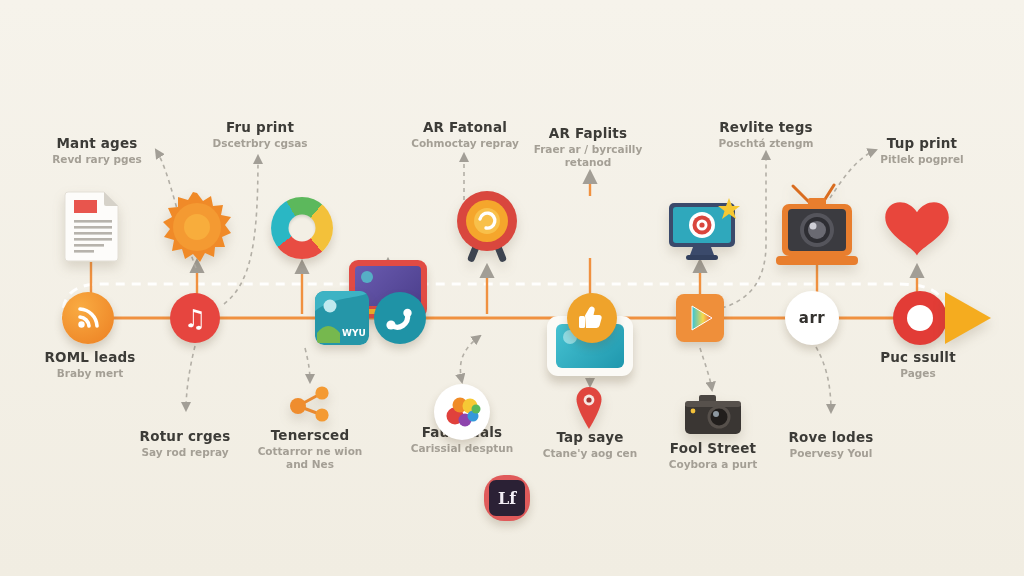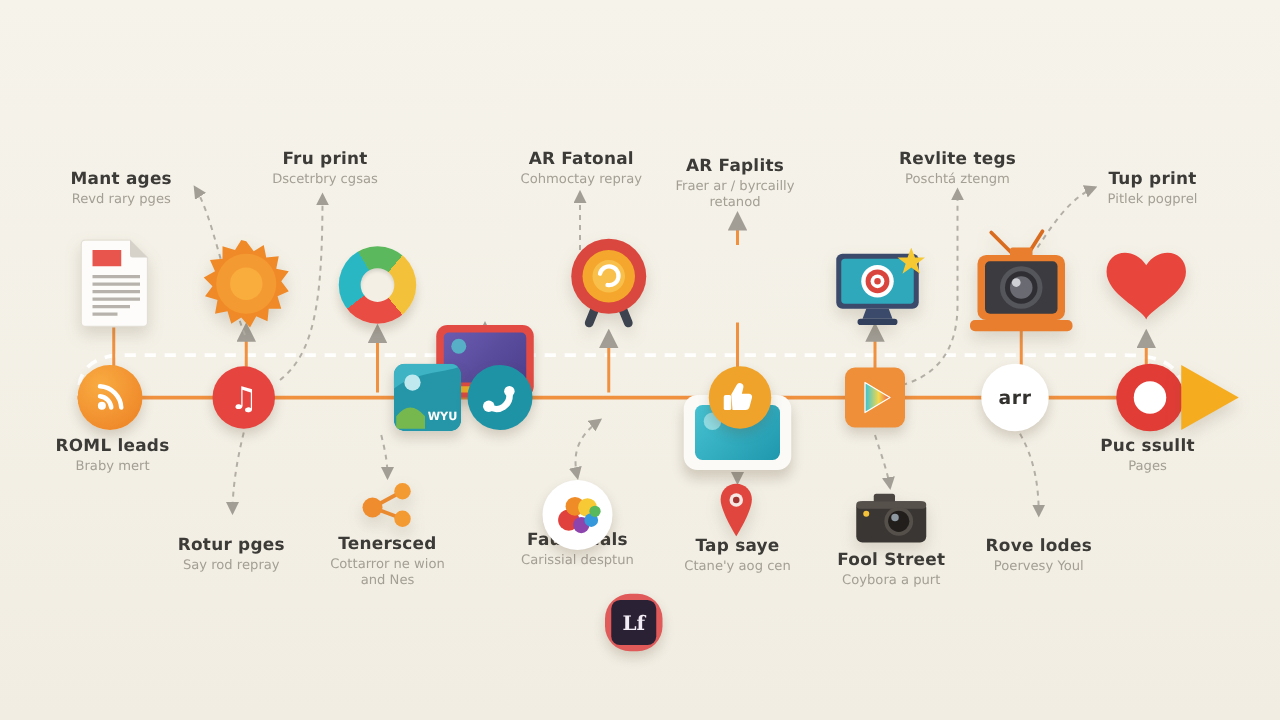--- a/index.html
+++ b/index.html
@@ -4,21 +4,21 @@
 <style>
   html,body{margin:0;padding:0;}
   body{font-family:"DejaVu Sans","Liberation Sans",sans-serif;}
   .stage{position:relative;width:1024px;height:576px;overflow:hidden;
          background:linear-gradient(#f6f3eb,#f1ede2);}
   svg{display:block;}
   .layer{position:absolute;inset:0;pointer-events:none;}
   .abs{position:absolute;transform:translate(-50%,-50%);}
   .lbl{position:absolute;transform:translateX(-50%);text-align:center;white-space:nowrap;}
   .lbl .t{font-size:13.5px;font-weight:700;color:#3c3b37;letter-spacing:.2px;}
-  .lbl .s{font-size:10.5px;color:#a49f95;margin-top:2px;line-height:1.25;}
+  .lbl .s{font-size:10.5px;color:#a49f95;margin-top:2px;line-height:1.25;font-weight:bold;}
   .shadow{filter:drop-shadow(0 6px 6px rgba(96,76,50,.18));}
   .node{border-radius:50%;box-shadow:0 5px 9px rgba(96,76,50,.22);display:flex;align-items:center;justify-content:center;}
   .sqnode{box-shadow:0 5px 9px rgba(96,76,50,.22);display:flex;align-items:center;justify-content:center;}
   .donut{width:62px;height:62px;border-radius:50%;
     background:conic-gradient(from -30deg,#5cb85c 0 70deg,#f3c13a 70deg 170deg,#e84c42 170deg 262deg,#2ab7c4 262deg 360deg);
     box-shadow:0 6px 8px rgba(96,76,50,.2);position:relative;}
   .donut .hole{position:absolute;left:50%;top:50%;width:27px;height:27px;border-radius:50%;
     transform:translate(-50%,-50%);background:#f3efe5;box-shadow:inset 0 2px 3px rgba(0,0,0,.12);}
   .tvred{width:78px;height:58px;background:#e14b44;border-radius:9px;position:relative;box-shadow:0 6px 8px rgba(96,76,50,.22);}
   .tvred .scr{position:absolute;left:6px;top:6px;right:6px;bottom:12px;border-radius:4px;
@@ -114,21 +114,21 @@
   <div class="lbl" style="left:922px;top:135px">
     <div class="t">Tup print</div>
     <div class="s">Pitlek pogprel</div>
   </div>
 
   <div class="lbl" style="left:90px;top:349px">
     <div class="t">ROML leads</div>
     <div class="s">Braby mert</div>
   </div>
   <div class="lbl" style="left:185px;top:428px">
-    <div class="t">Rotur pges</div>
+    <div class="t">Rotur crges</div>
     <div class="s">Say rod repray</div>
   </div>
   <div class="lbl" style="left:310px;top:427px">
     <div class="t">Tenersced</div>
     <div class="s">Cottarror ne wion</div>
     <div class="s" style="margin-top:0">and Nes</div>
   </div>
   <div class="lbl" style="left:462px;top:424px">
     <div class="t">Faur Eaals</div>
     <div class="s">Carissial desptun</div>

